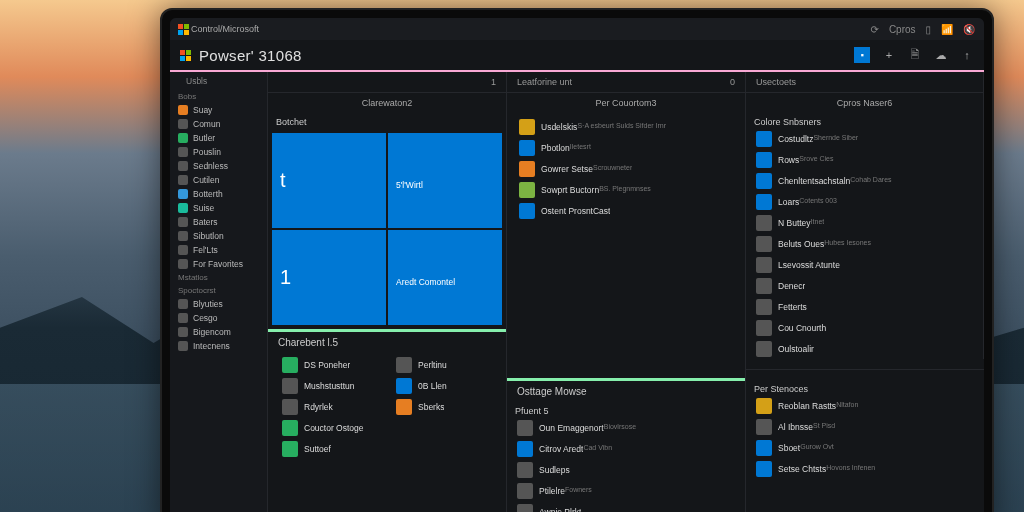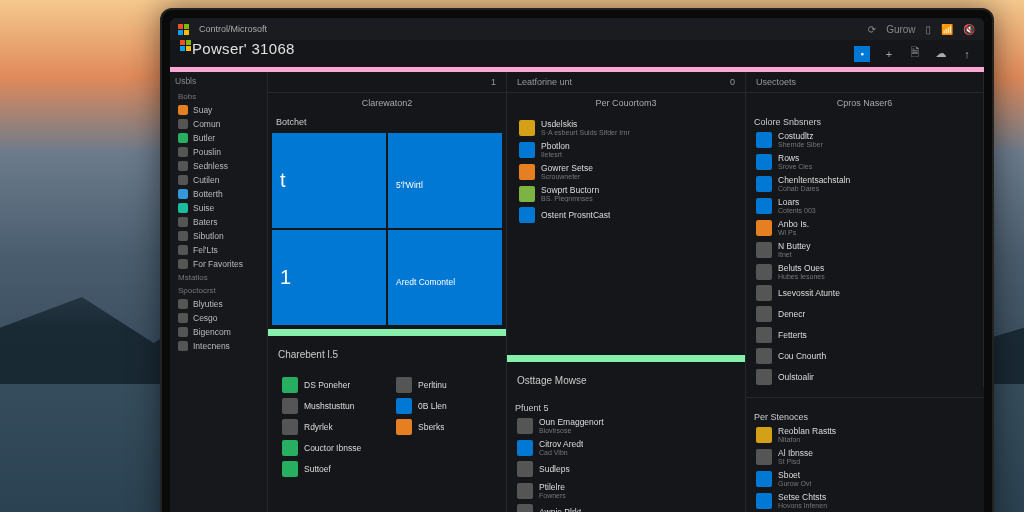--- a/index.html
+++ b/index.html
@@ -2,51 +2,51 @@
 <html><head>
 <meta charset="utf-8">
 <style>
 *{margin:0;padding:0;box-sizing:border-box;font-family:'Segoe UI',Arial,sans-serif}
 body{width:1024px;height:512px;overflow:hidden;background:linear-gradient(180deg,#f5c98e 0%,#e08a5a 15%,#6b7b8c 30%,#4a5d6e 50%,#3a4d5e 70%,#2a3d4e 100%);position:relative}
 .desktop-bg{position:absolute;inset:0;background:radial-gradient(ellipse at 50% 100%,#1a2a3a 0%,transparent 50%)}
 .mountains{position:absolute;bottom:0;left:0;right:0;height:60%;background:linear-gradient(180deg,transparent 0%,#1a2a35 40%,#152530 100%);clip-path:polygon(0 40%,8% 30%,15% 45%,25% 25%,35% 40%,45% 30%,55% 38%,65% 28%,75% 42%,85% 35%,95% 45%,100% 40%,100% 100%,0 100%)}
 .water{position:absolute;bottom:0;left:0;right:0;height:25%;background:linear-gradient(180deg,#4a6578 0%,#3a5568 100%);opacity:0.6}
 .tablet{position:absolute;top:8px;left:160px;right:30px;bottom:-20px;background:#0a0a0a;border-radius:12px 12px 0 0;border:2px solid #222;box-shadow:0 0 30px rgba(0,0,0,0.5);overflow:hidden}
 .screen{position:absolute;inset:8px;background:#141619;border-radius:6px;overflow:hidden;display:flex;flex-direction:column}
-.titlebar{height:22px;background:#1a1c20;display:flex;align-items:center;padding:0 8px;gap:10px;font-size:9px;color:#aaa}
+.titlebar{height:22px;background:#1a1c20;display:flex;align-items:center;padding:0 8px;gap:2px;font-size:9px;color:#aaa}
 .win-logo{display:grid;grid-template-columns:5px 5px;grid-template-rows:5px 5px;gap:1px}
 .wl-r{background:#f25022}.wl-g{background:#7fba00}.wl-b{background:#00a4ef}.wl-y{background:#ffb900}
 .titlebar-right{margin-left:auto;display:flex;gap:10px;align-items:center}
 .titlebar-right span{color:#888;font-size:10px}
-.header{height:32px;display:flex;padding:0 10px;gap:1px;border-bottom:5px solid #f9a8d4}
+.header{height:32px;display:flex;align-items:center;padding:0 10px;gap:8px;border-bottom:2px solid #f9a8d4}
 .header-title{font-size:15px;font-weight:300;color:#e0e0e0;letter-spacing:0.3px}
 .header-right{margin-left:auto;display:flex;gap:12px;align-items:center}
 .hbtn{width:14px;height:14px;display:flex;align-items:center;justify-content:center;font-size:11px;color:#aaa;cursor:pointer}
 .hbtn.blue{background:#0078d4;color:#fff;width:16px;height:16px;font-size:9px}
 .content{flex:1;display:flex;overflow:hidden}
 .sidebar{width:98px;background:#16181c;border-right:1px solid #25272c;overflow:hidden;display:flex;flex-direction:column;font-size:8.5px}
-.sb-header{padding:4px 5px;color:#888;font-size:8.5px}
+.sb-header{padding:4px 16px;color:#888;font-size:8.5px}
 .sb-label{padding:2px 8px;color:#777;font-size:8px}
 .sb-item{display:flex;align-items:center;gap:5px;padding:2px 8px;color:#bbb;cursor:pointer;font-size:8.5px}
 .sb-icon{width:10px;height:10px;border-radius:2px;flex-shrink:0}
 .main{flex:1;display:flex;overflow:hidden}
 .col{flex:1;border-right:1px solid #25272c;display:flex;flex-direction:column;overflow:hidden}
 .col:last-child{border-right:none}
 .col-header{display:flex;justify-content:space-between;padding:5px 10px;font-size:9px;color:#999;border-bottom:1px solid #25272c}
 .col-subheader{display:flex;justify-content:center;padding:5px 10px;font-size:9px;color:#aaa}
 .col-body{flex:1;overflow:hidden;padding:4px}
 .tiles{display:grid;grid-template-columns:1fr 1fr;gap:2px;padding:4px}
 .tile{background:#0078d4;aspect-ratio:1.2;display:flex;flex-direction:column;justify-content:center;align-items:flex-start;padding:8px;color:#fff;font-size:9px;position:relative}
 .tile-num{font-size:20px;font-weight:300}
 .tile-label{font-size:8.5px;margin-top:9px}
-.section-title{padding:13px 10px;font-size:10px;color:#ccc;border-top:7px solid #86efac}
+.section-title{padding:5px 10px;font-size:10px;color:#ccc;border-top:3px solid #86efac}
 .app-list{display:flex;flex-direction:column;gap:1px;padding:0 4px}
 .app-item{display:flex;align-items:center;gap:6px;padding:2px 4px;cursor:pointer}
 .app-icon{width:16px;height:16px;border-radius:2px;flex-shrink:0;display:flex;align-items:center;justify-content:center;font-size:8px;color:#fff}
-.app-text{display:flex;flex-direction:column;overflow:hidden}
+.app-text{display:flex;flex-direction:row;overflow:hidden}
 .app-name{font-size:8.5px;color:#ddd;white-space:nowrap;overflow:hidden;text-overflow:ellipsis}
 .app-sub{font-size:7px;color:#777;white-space:nowrap;overflow:hidden;text-overflow:ellipsis}
 .grid2{display:grid;grid-template-columns:1fr 1fr;gap:2px;padding:2px 6px}
 .col4{display:flex}
 .col4 .subcol{flex:1;border-right:1px solid #25272c}
 .col4 .subcol:last-child{border-right:none}
 .tile-section-label{font-size:9px;color:#ccc;padding:2px 8px;margin-top:2px}
 </style>
 </head>
 <body>
@@ -61,21 +61,21 @@
 <div class="titlebar">
   <div class="win-logo">
           <div class="wl-r"></div>
           <div class="wl-g"></div>
           <div class="wl-b"></div>
           <div class="wl-y"></div>
         </div>
   <span>Control/Microsoft</span>
   <div class="titlebar-right">
     <span>⟳</span>
-    <span>Gurow</span>
+    <span>Cpros</span>
     <span>▯</span>
     <span>📶</span>
     <span>🔇</span>
   </div>
 </div>
 
 <div class="header">
   <div class="win-logo">
           <div class="wl-r"></div>
           <div class="wl-g"></div>
@@ -210,21 +210,21 @@
                 </div>
                 <div class="app-item">
                   <div class="app-icon" style="background: rgb(85, 85, 85);"></div>
                   <div class="app-text">
                     <div class="app-name">Rdyrlek</div>
                   </div>
                 </div>
                 <div class="app-item">
                   <div class="app-icon" style="background: rgb(39, 174, 96);"></div>
                   <div class="app-text">
-                    <div class="app-name">Couctor Ibnsse</div>
+                    <div class="app-name">Couctor Ostoge</div>
                   </div>
                 </div>
                 <div class="app-item">
                   <div class="app-icon" style="background: rgb(39, 174, 96);"></div>
                   <div class="app-text">
                     <div class="app-name">Suttoef</div>
                   </div>
                 </div>
               </div>
               <div class="app-list">
@@ -370,27 +370,20 @@
                   </div>
                 </div>
                 <div class="app-item">
                   <div class="app-icon" style="background: rgb(0, 120, 212);"></div>
                   <div class="app-text">
                     <div class="app-name">Loars</div>
                     <div class="app-sub">Cotents 003</div>
                   </div>
                 </div>
                 <div class="app-item">
-                  <div class="app-icon" style="background: rgb(230, 126, 34);"></div>
-                  <div class="app-text">
-                    <div class="app-name">Anbo Is.</div>
-                    <div class="app-sub">Wi Ps</div>
-                  </div>
-                </div>
-                <div class="app-item">
                   <div class="app-icon" style="background: rgb(85, 85, 85);"></div>
                   <div class="app-text">
                     <div class="app-name">N Buttey</div>
                     <div class="app-sub">Itnet</div>
                   </div>
                 </div>
                 <div class="app-item">
                   <div class="app-icon" style="background: rgb(85, 85, 85);"></div>
                   <div class="app-text">
                     <div class="app-name">Beluts Oues</div>

